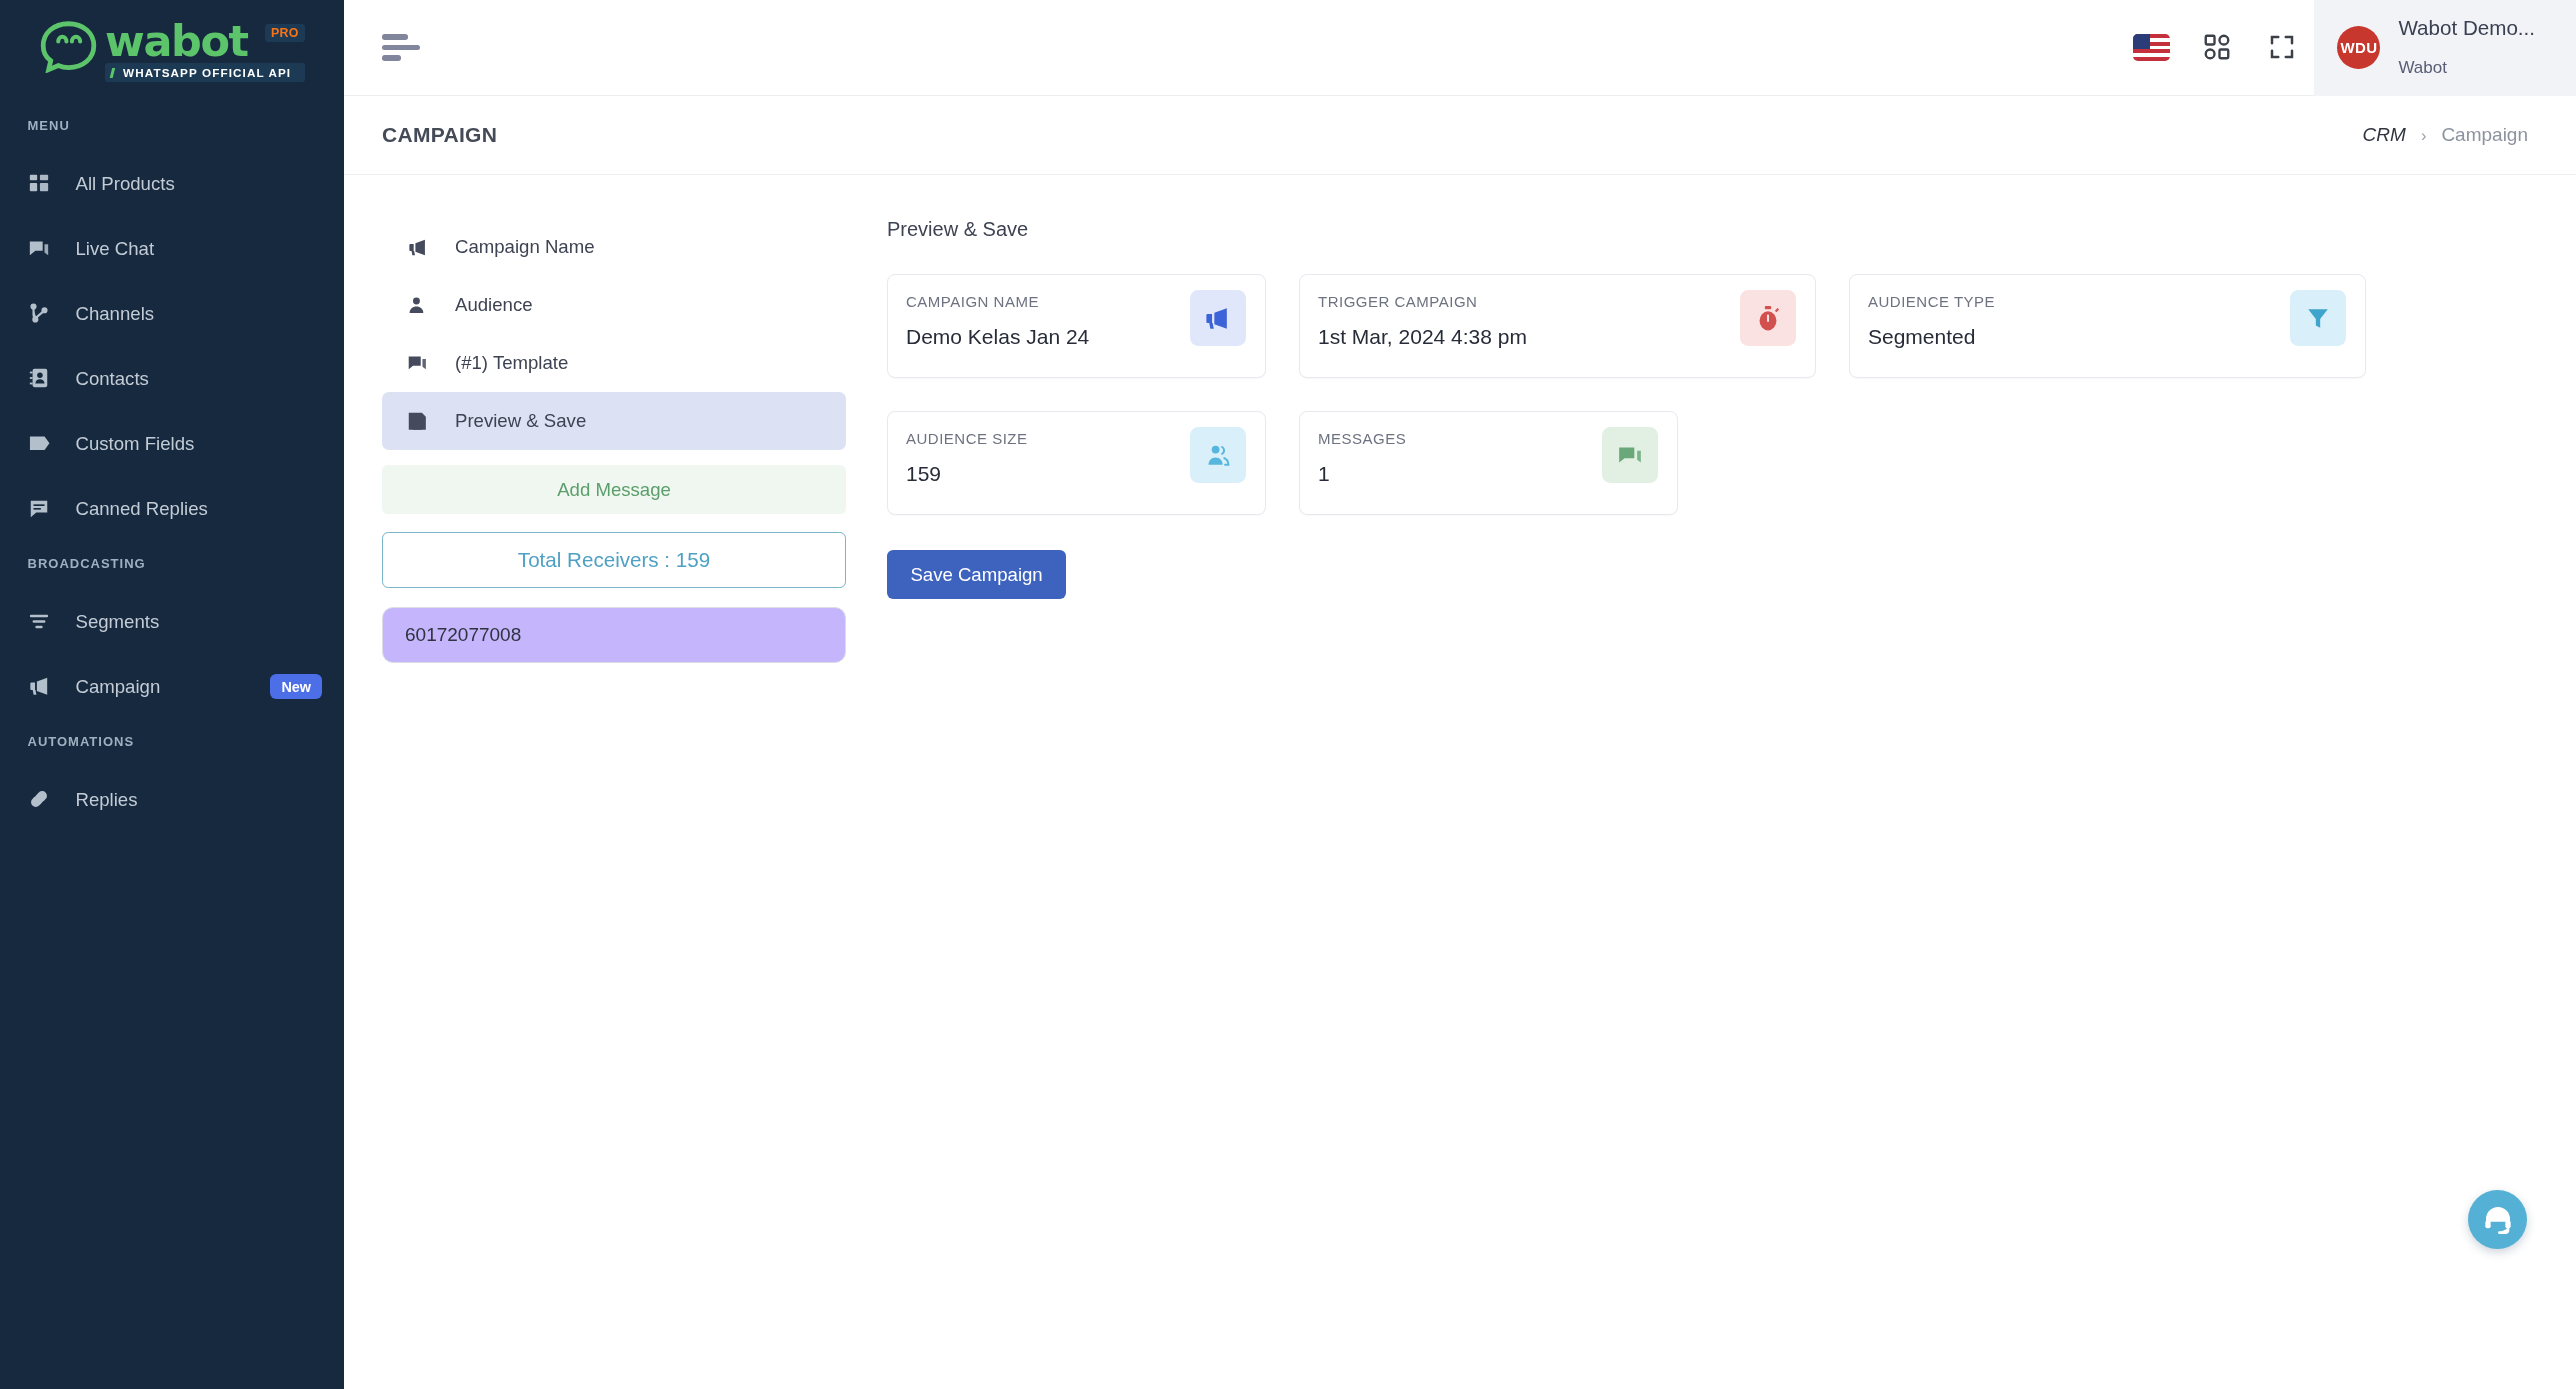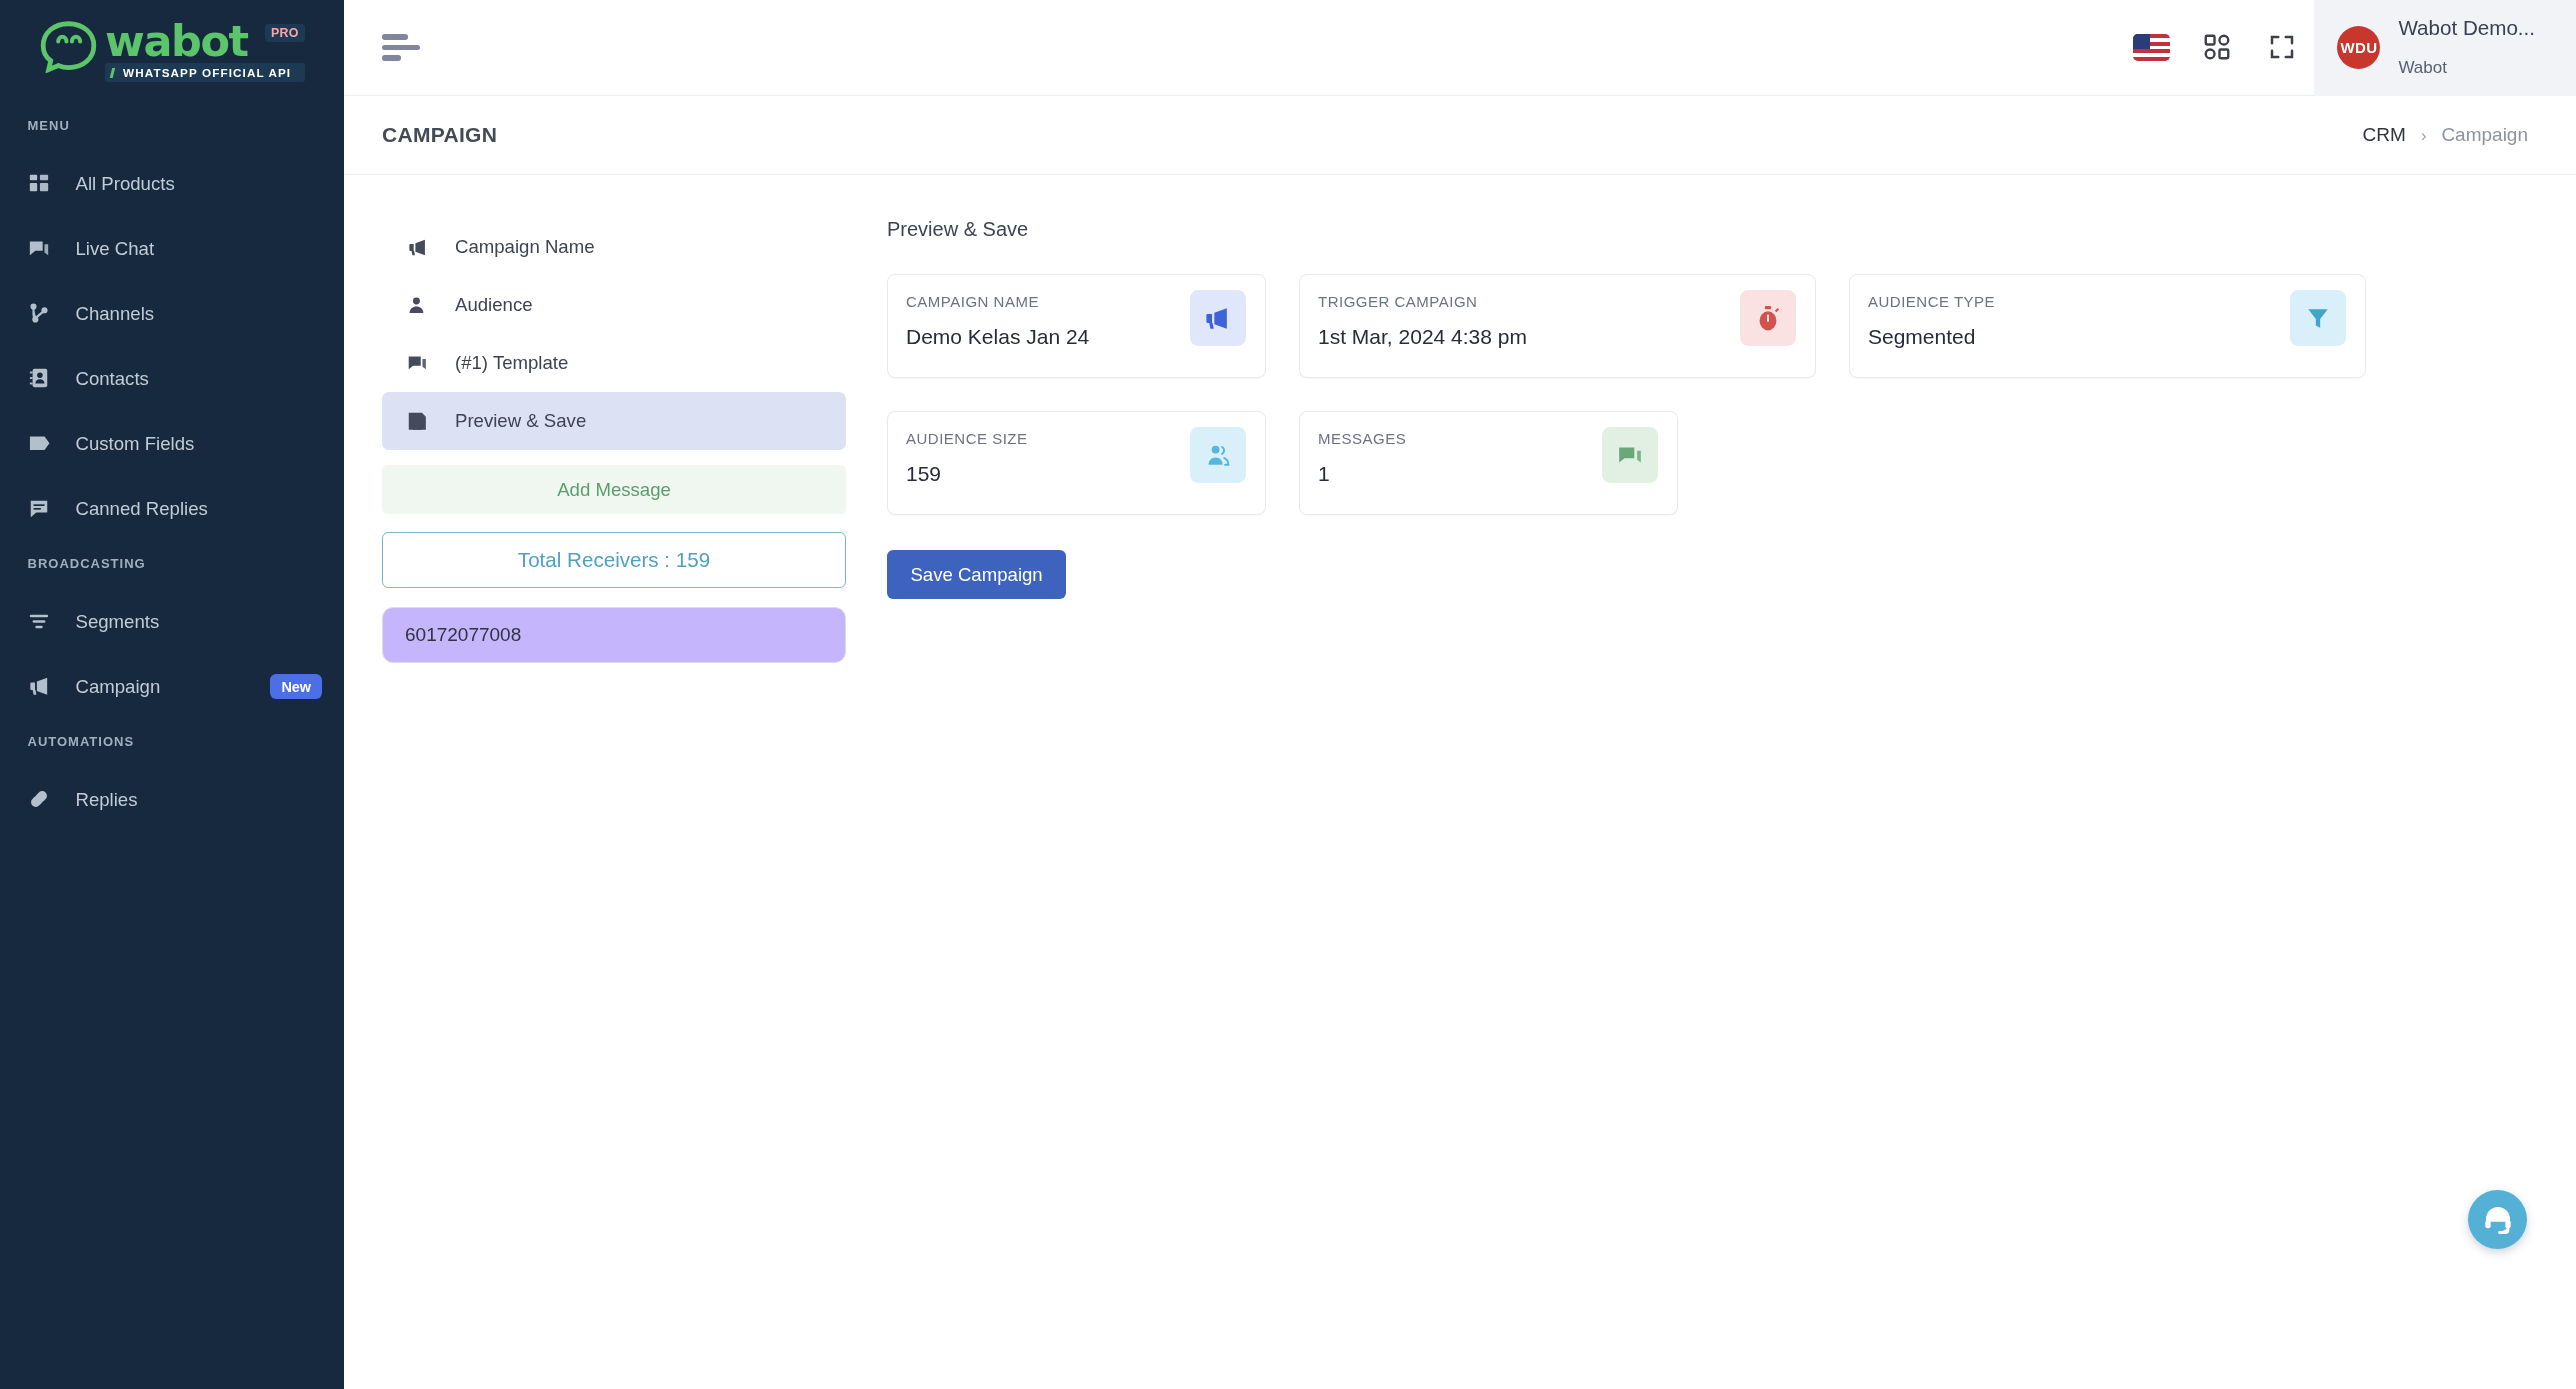--- a/index.html
+++ b/index.html
@@ -24,21 +24,21 @@
   .logo { display: flex; align-items: flex-start; }
   .logo-bubble { margin-right: 6.9px; }
   .logo-text-col { display: flex; flex-direction: column; }
   .logo-word { display: flex; align-items: flex-start; }
   .wabot-txt {
     font-size: 43px; font-weight: 700; color: #5cc46a;
     letter-spacing: -1.4px; line-height: 0.95;
     font-family: "DejaVu Sans", sans-serif;
   }
   .pro-badge {
-    background: #1d3a55; color: #fca5a5; font-size: 12.4px; font-weight: 700;
+    background: #1d3a55; color: #f97316; font-size: 12.4px; font-weight: 700;
     padding: 2.1px 6.2px; border-radius: 3.4px; margin-left: 17px; margin-top: 2.7px;
     letter-spacing: 0.3px;
   }
   .logo-sub {
     background: #1d3a55; color: #ffffff; font-size: 11.7px; font-weight: 700;
     letter-spacing: 1.1px; padding: 2.7px 6.9px 2.7px 18px; border-radius: 2.7px;
     margin-top: 1.4px; position: relative; white-space: nowrap;
   }
   .logo-sub:before {
     content: ""; position: absolute; left: 5.5px; top: 4.1px;
@@ -117,21 +117,21 @@
   .pageheader {
     height: 79px; min-height: 79px; background: #ffffff;
     border-bottom: 0.7px solid #ebedf0;
     display: flex; align-items: center; justify-content: space-between;
     padding: 0 48px 0 38px;
   }
   .page-title {
     font-size: 21px; font-weight: 700; color: #444b57; letter-spacing: 0.3px;
   }
   .breadcrumb { display: flex; align-items: center; font-size: 19px; }
-  .bc-home { color: #2f343f; }
+  .bc-home { color: #2f343f; font-style: italic; }
   .bc-sep { color: #9aa0ab; margin: 0 15px; font-size: 16.5px; }
   .bc-cur { color: #8d939e; }
 
   .content { flex: 1; display: flex; padding: 43px 0 0 0; position: relative; }
 
   
   .steps { width: 543px; min-width: 543px; padding-left: 38px; padding-right: 41px; }
   .step {
     display: flex; align-items: center; height: 58px;
     padding-left: 25px; border-radius: 6.9px; cursor: pointer;

